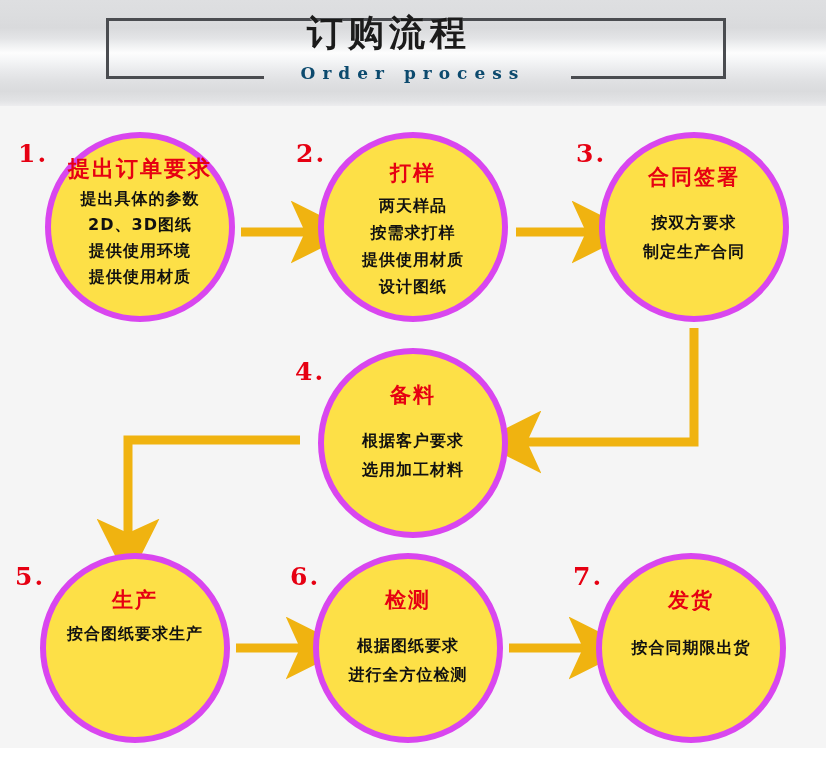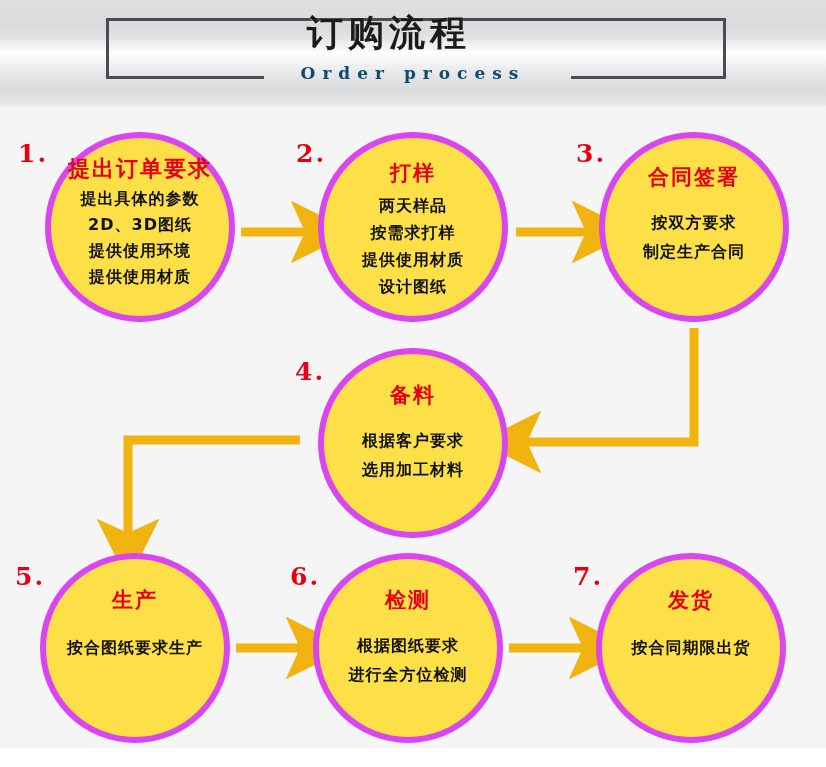--- a/index.html
+++ b/index.html
@@ -136,21 +136,21 @@
   #node-7 { left: 596px; top: 553px; width: 190px; height: 190px; padding-top: 28px; }
 
   #node-1 .node-title { font-size: 22px; margin-bottom: 4px; }
   #node-1 .node-lines { font-size: 16px; line-height: 26px; }
   #node-2 .node-title { margin-bottom: 6px; }
   #node-2 .node-lines { line-height: 27px; }
   #node-3 .node-title { margin-bottom: 18px; }
   #node-3 .node-lines { line-height: 29px; }
   #node-4 .node-title { margin-bottom: 18px; text-align: center; }
   #node-4 .node-lines { line-height: 29px; }
-  #node-5 .node-title { margin-bottom: 22px; }
+  #node-5 .node-title { margin-bottom: 8px; }
   #node-6 .node-title { margin-bottom: 18px; }
   #node-6 .node-lines { line-height: 29px; }
   #node-7 .node-title { margin-bottom: 22px; }
 
   
   .step-num {
     position: absolute;
     font-family: "DejaVu Serif", "Liberation Serif", serif;
     font-size: 25px;
     font-weight: bold;

